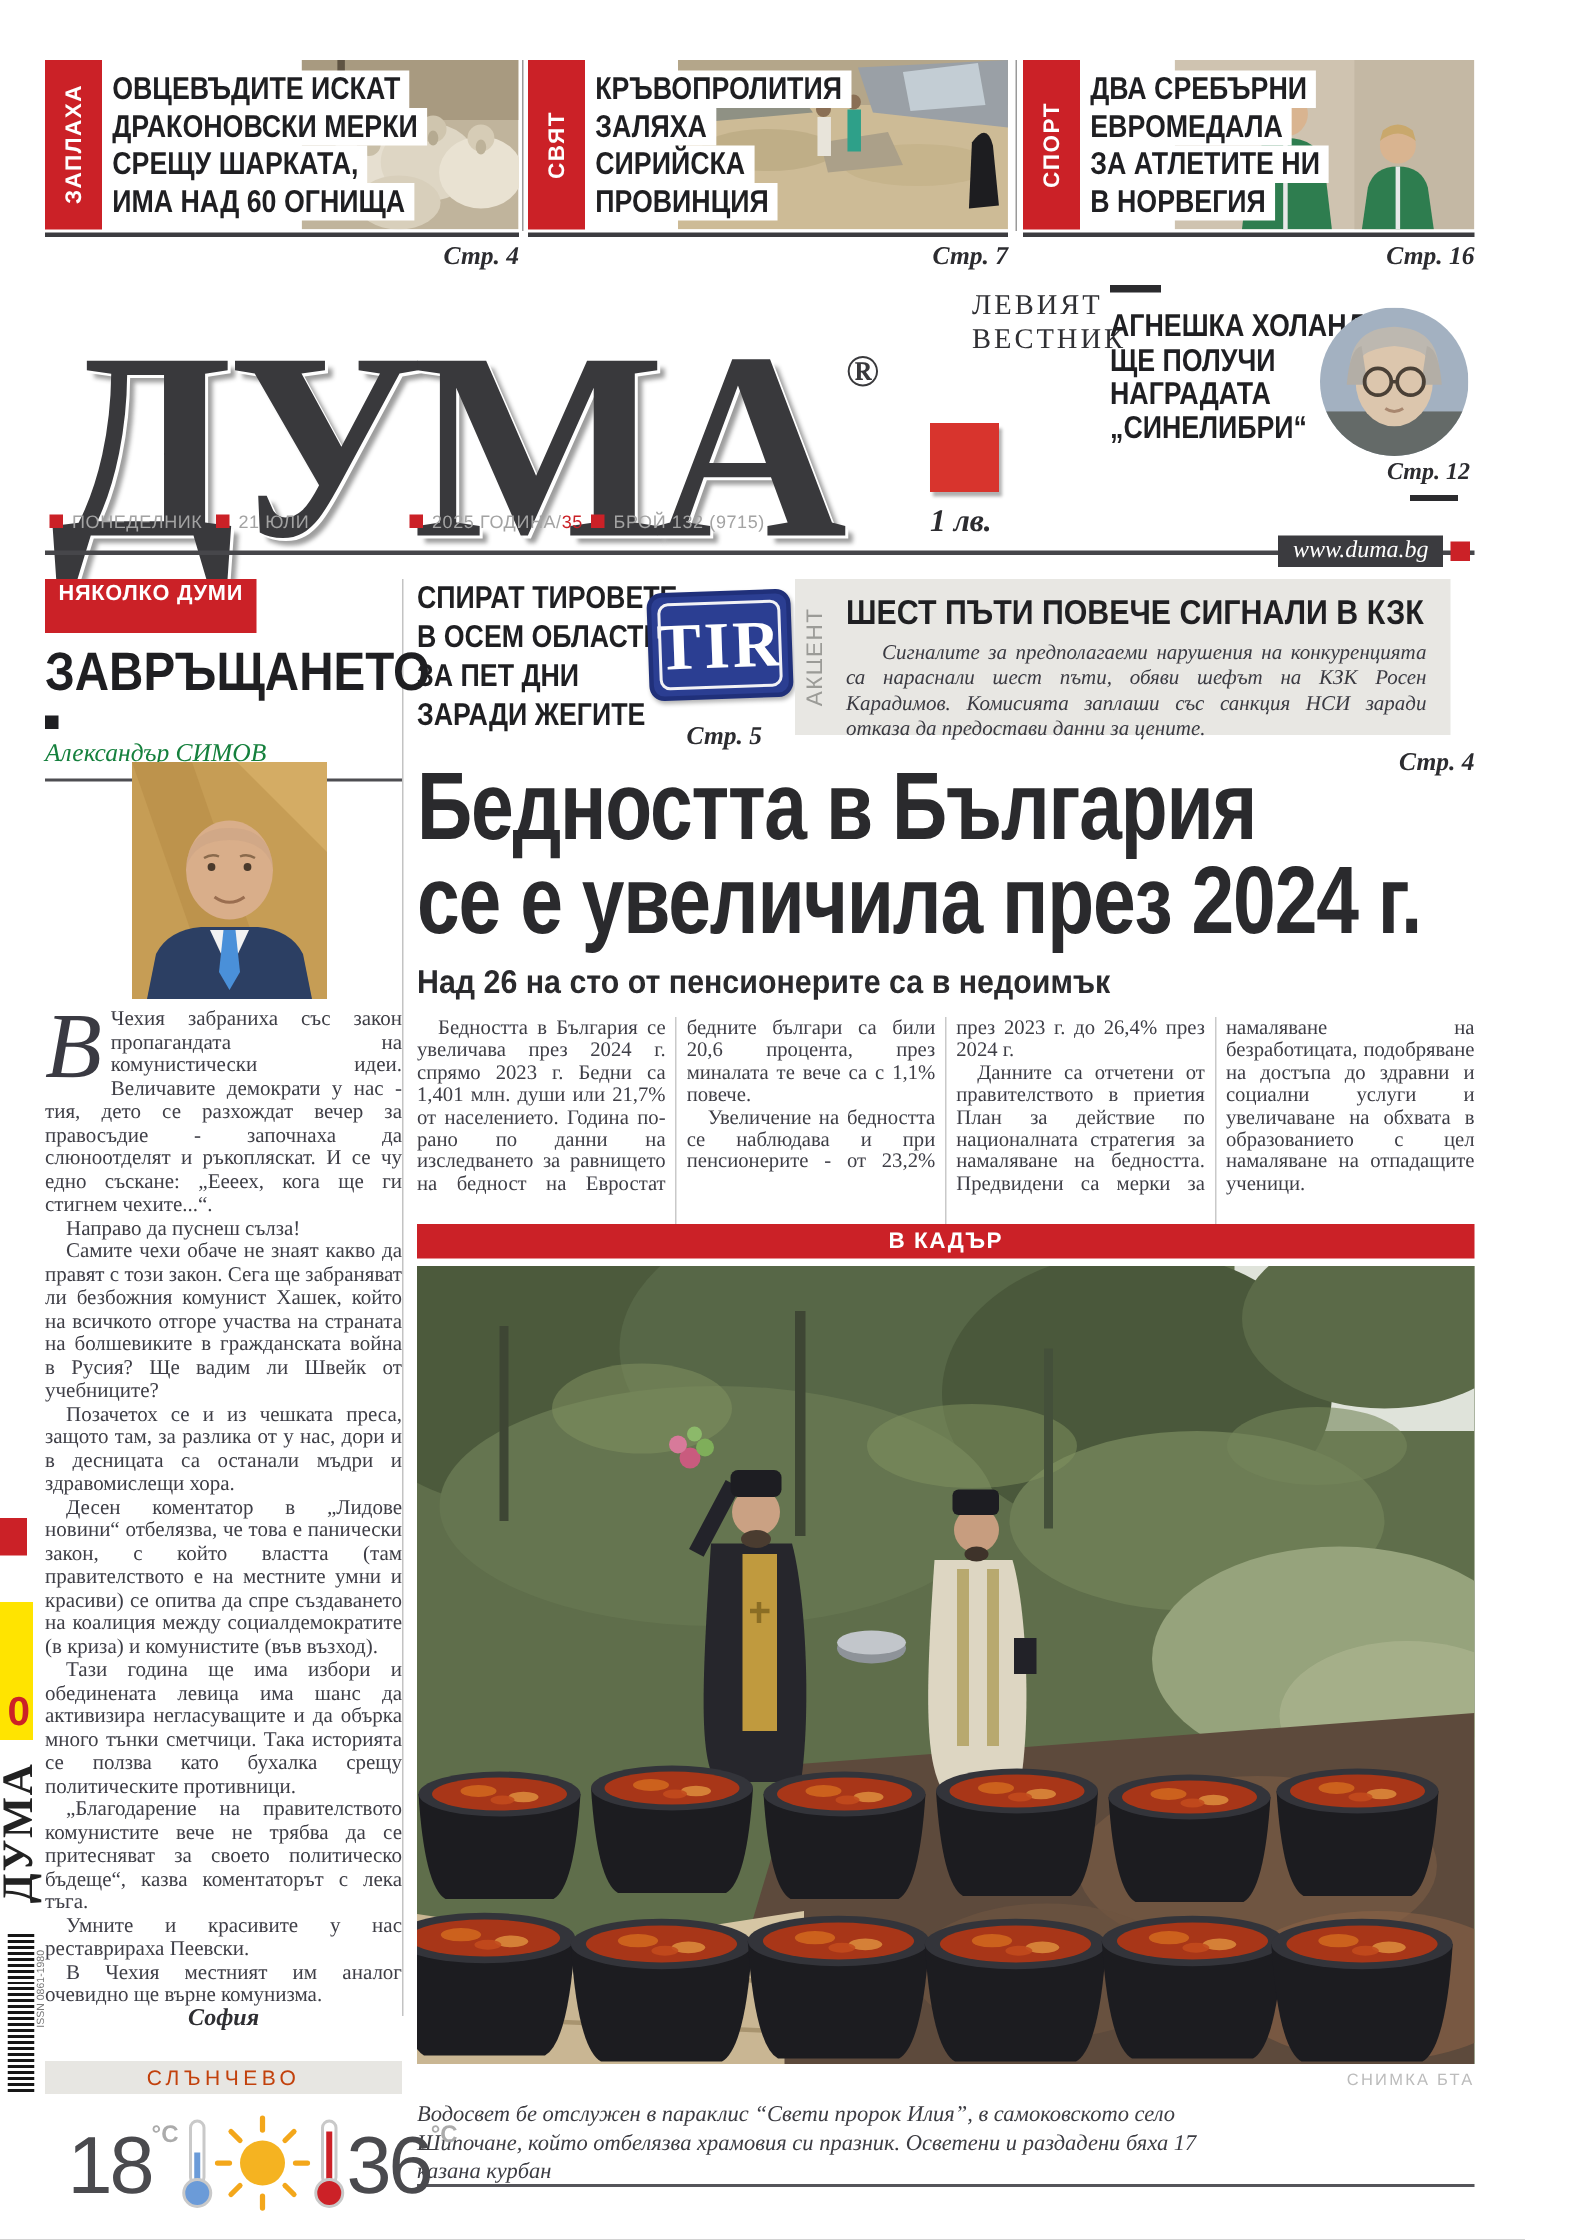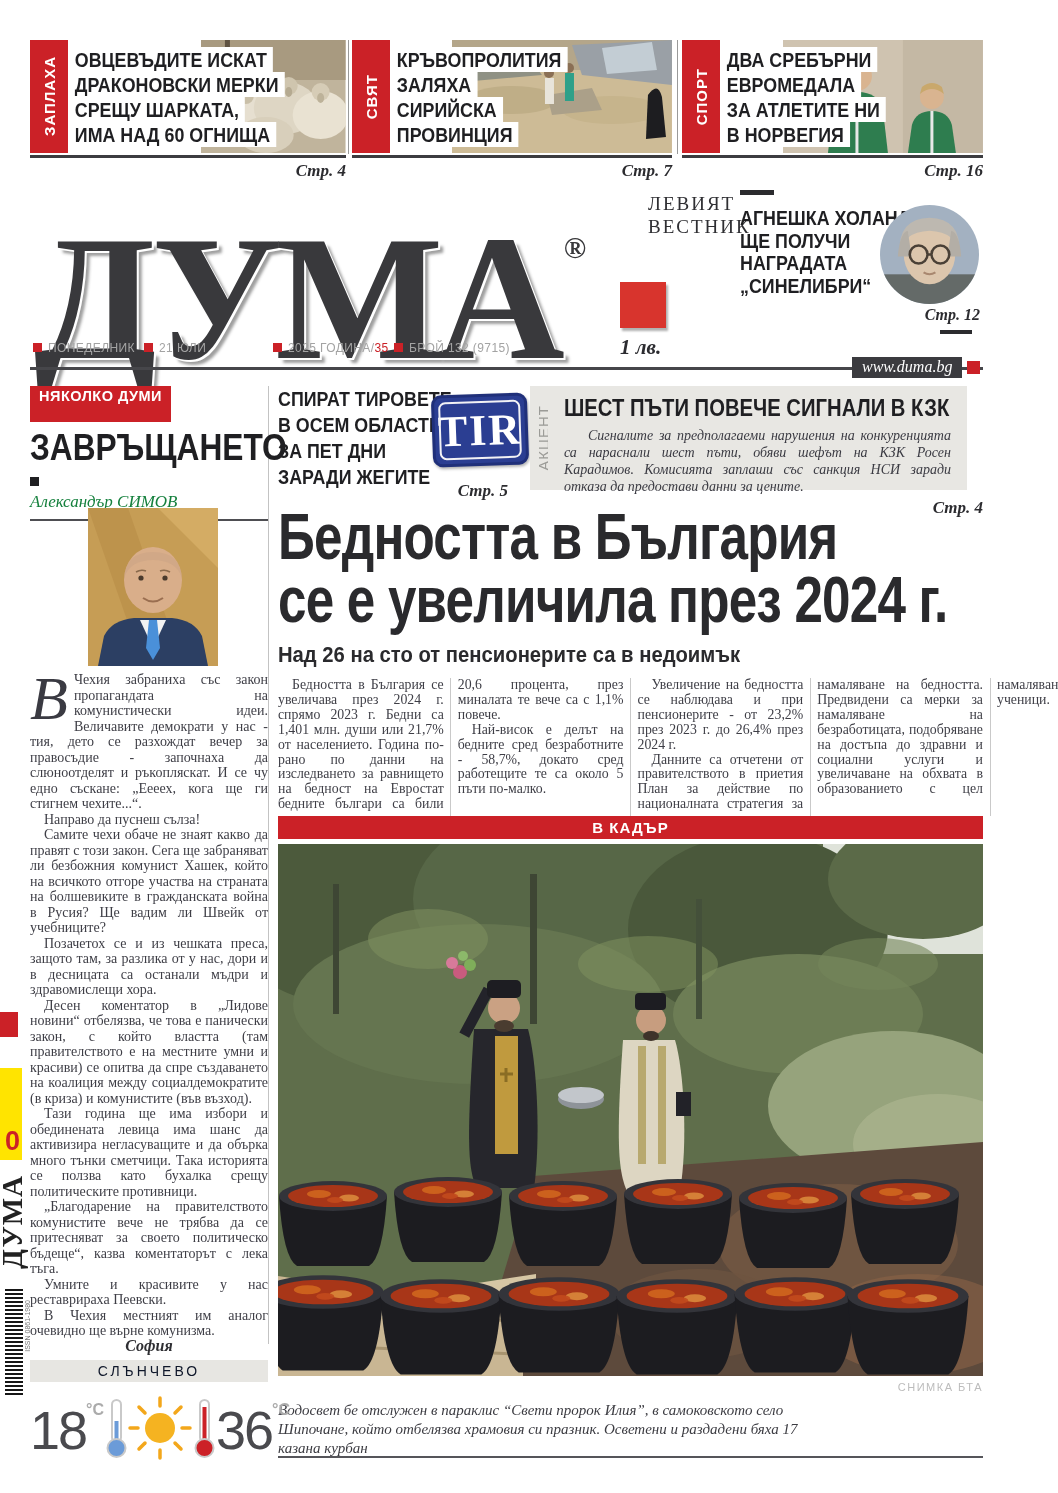--- a/index.html
+++ b/index.html
@@ -124,23 +124,23 @@
   .credit { left:278px; top:1381px; width:705px; text-align:right; font-size:11px;
             letter-spacing:1.5px; color:#bcbcbc; }
   .caption { left:278px; top:1401px; width:560px; font-family:"Liberation Serif",serif;
              font-style:italic; font-size:15px; line-height:19px; color:#3c3c42; }
   .bottomrule { left:278px; top:1456px; width:705px; height:2px; background:#55555a; }
 
   
   .wx { left:30px; top:1337px; width:238px; }
   .wx-city { text-align:center; font-family:"Liberation Serif",serif; font-weight:bold;
              font-style:italic; font-size:16px; color:#2e2e32; }
-  .wx-bar { margin-top:5px; height:22px; background:#e7e6e2; display:flex; align-items:center;
-            justify-content:center; color:#0f172a; font-size:14px; letter-spacing:3px; }
-  .wx-row { margin-top:8px; display:flex; align-items:center; justify-content:space-between; height:80px;}
+  .wx-bar { margin-top:19px; height:22px; background:#e7e6e2; display:flex; align-items:center;
+            justify-content:center; color:#c2410c; font-size:14px; letter-spacing:3px; }
+  .wx-row { margin-top:8px; display:flex; align-items:center; justify-content:space-between; height:80px;margin-left:15px;}
   .temp { font-size:54px; font-weight:300; color:#4a4a4e; letter-spacing:-2px; }
   .temp sup { font-size:16px; color:#ababab; vertical-align:34px; letter-spacing:0; font-weight:bold;}
 
   
   .sp-red { left:0; top:1012px; width:18px; height:25px; background:#cb2127; }
   .sp-yellow { left:0; top:1068px; width:22px; height:92px; background:#ffe400; }
   .sp-zero { left:5px; top:1126px; font-weight:bold; font-size:27px; color:#cb2127; }
   .sp-duma { left:-4px; top:1172px; height:100px; display:flex; align-items:center; }
   .sp-duma span { writing-mode:vertical-rl; transform:rotate(180deg); font-family:"Liberation Serif",serif;
                   font-weight:bold; font-size:29px; letter-spacing:1px; color:#222; }
@@ -370,21 +370,20 @@
     <div class="ak-page">Стр. 4</div>
   </div>
 
   <div class="lead-head abs">
     <div>Бедността в България</div>
     <div>се е увеличила през 2024 г.</div>
   </div>
   <div class="lead-sub abs">Над 26 на сто от пенсионерите са в недоимък</div>
   <div class="lead-body abs">
     <p>Бедността в България се увеличава през 2024 г. спрямо 2023 г. Бедни са 1,401 млн. души или 21,7% от населението. Година по-рано по данни на изследването за равнището на бедност на Евростат бедните българи са били 20,6 процента, през миналата те вече са с 1,1% повече.</p>
-    <p>Най-висок е делът на бедните сред безработните - 58,7%, докато сред работещите те са около 5 пъти по-малко.</p>
     <p>Увеличение на бедността се наблюдава и при пенсионерите - от 23,2% през 2023 г. до 26,4% през 2024 г.</p>
     <p>Данните са отчетени от правителството в приетия План за действие по националната стратегия за намаляване на бедността. Предвидени са мерки за намаляване на безработицата, подобряване на достъпа до здравни и социални услуги и увеличаване на обхвата в образованието с цел намаляване на отпадащите ученици.</p>
   </div>
 
   <div class="kadar abs">
       <span>В КАДЪР</span>
     </div>
 
   <div class="bigphoto abs">
     <svg viewBox="0 0 705 532" preserveAspectRatio="none">

